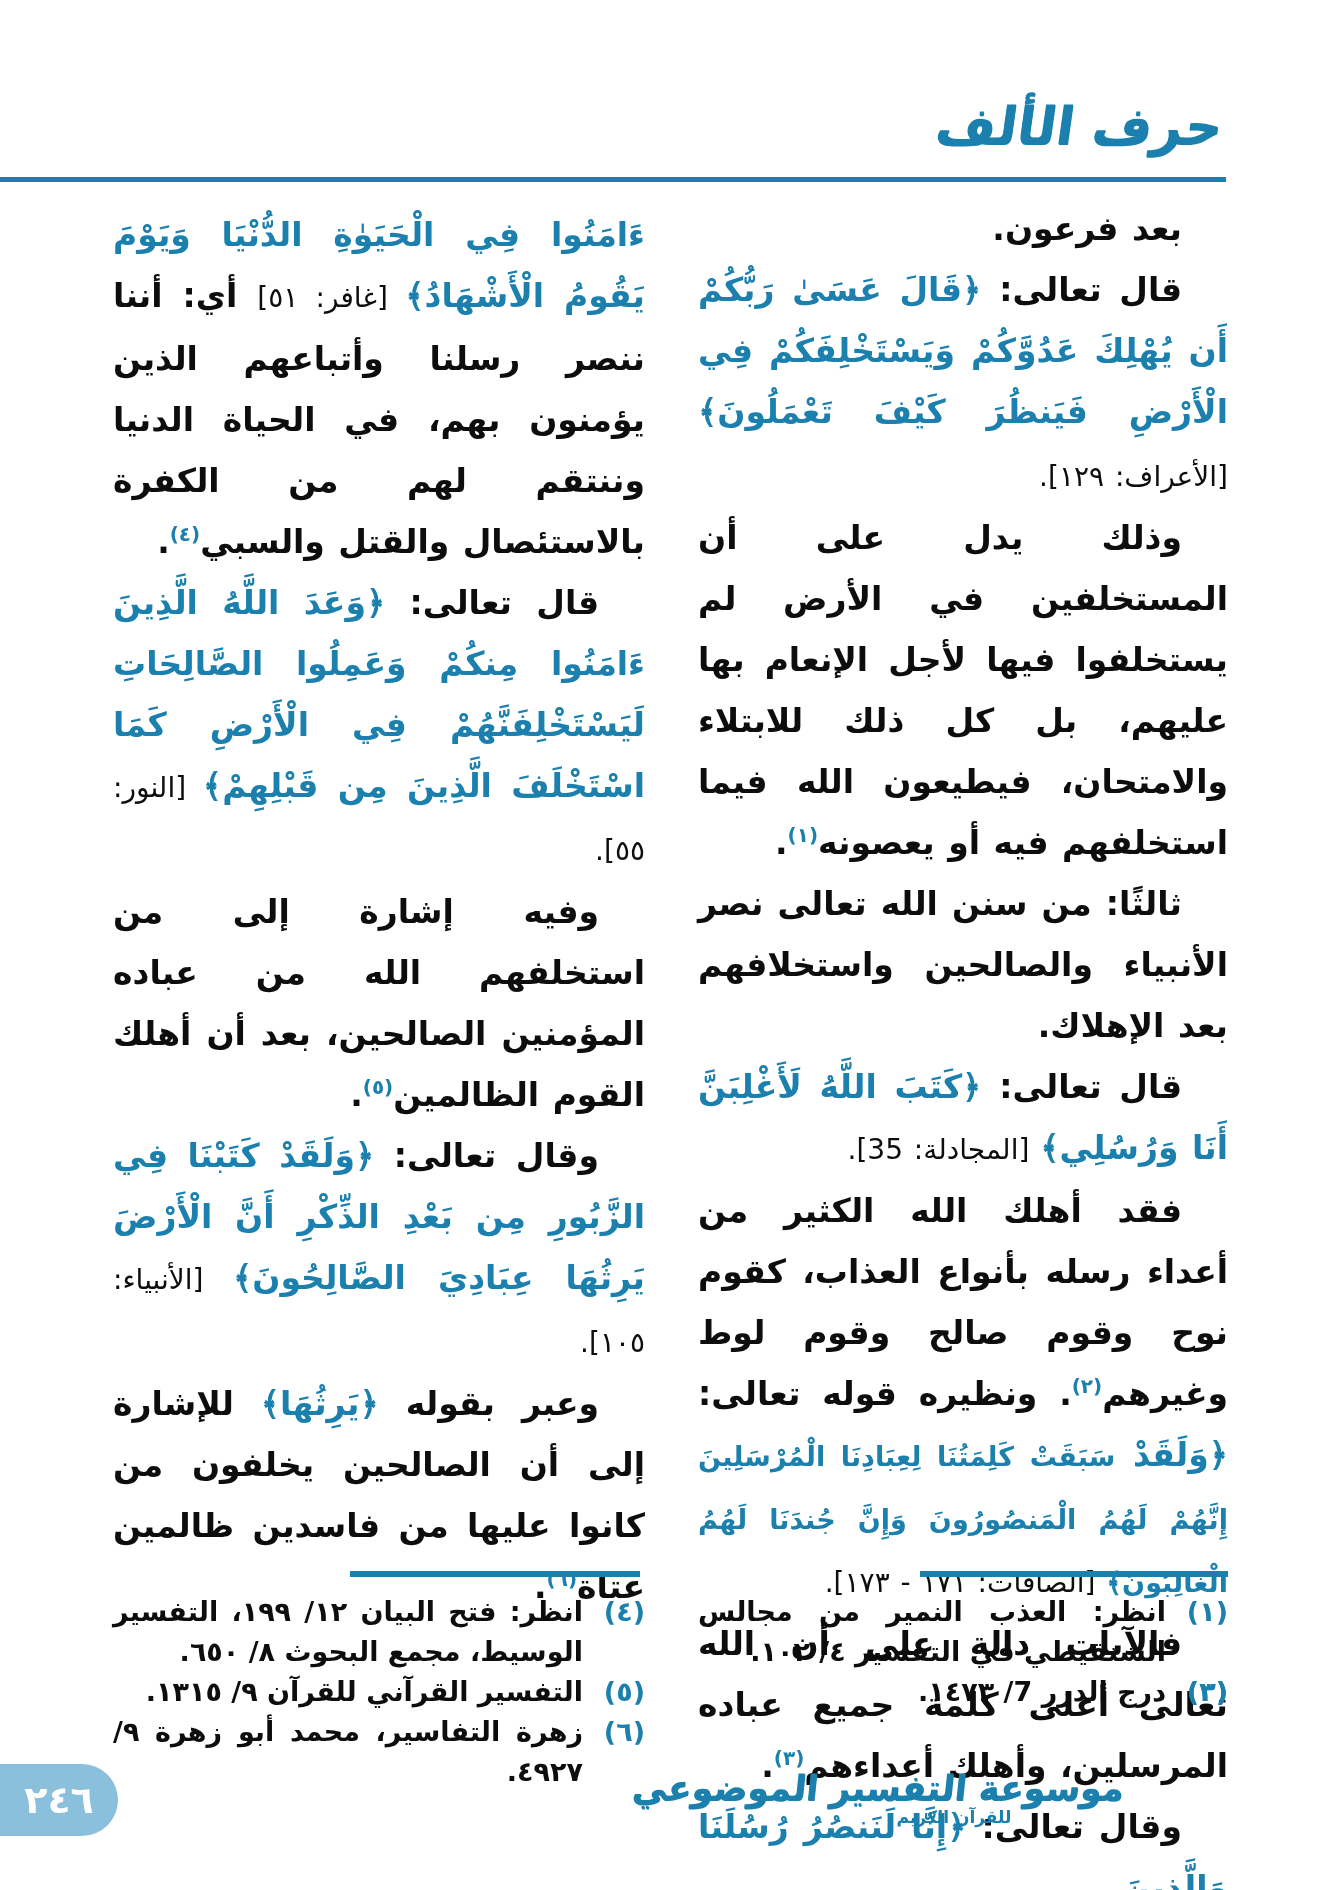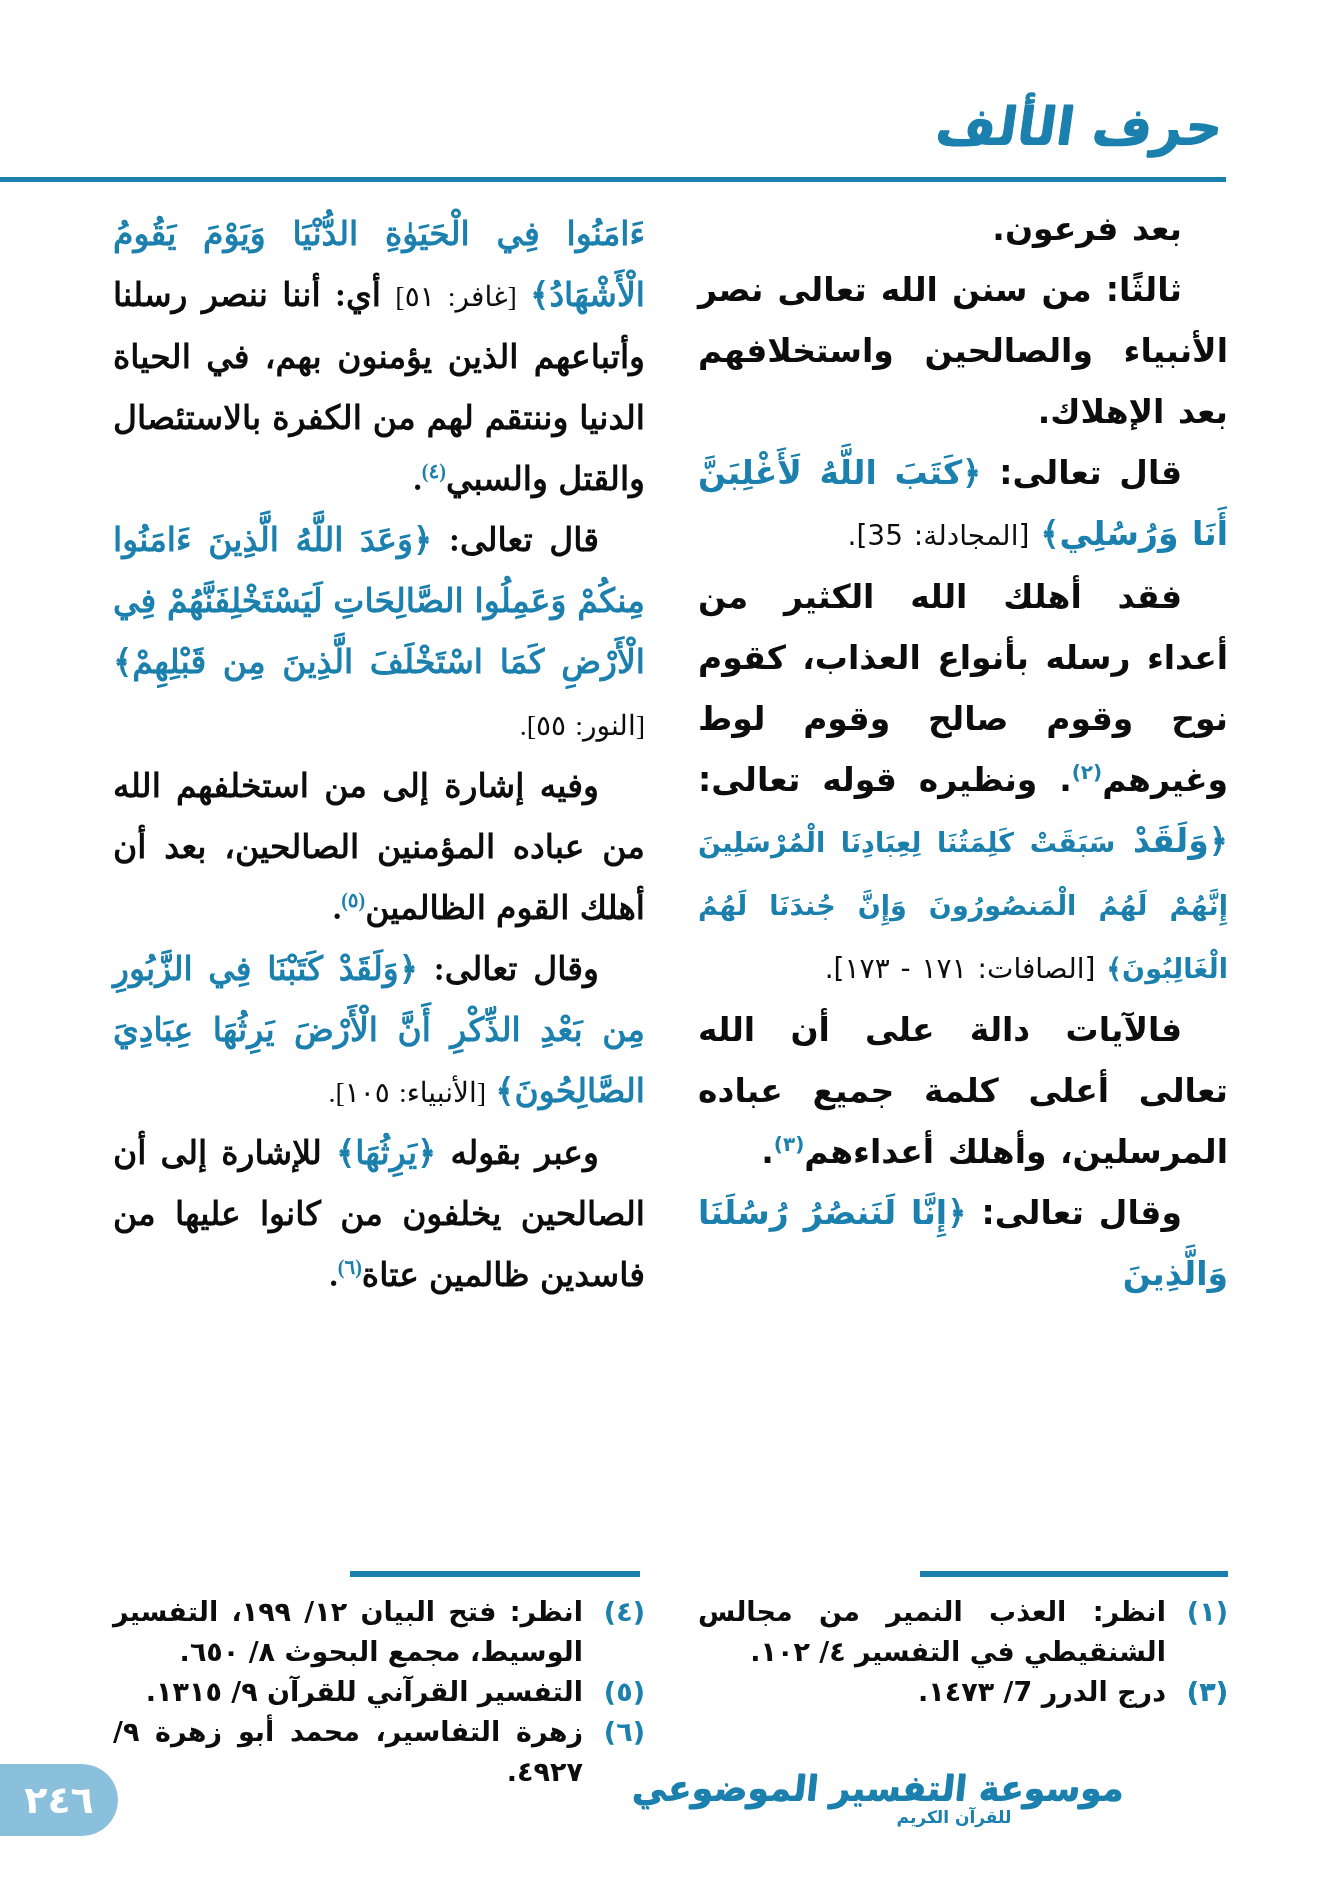--- a/index.html
+++ b/index.html
@@ -27,21 +27,21 @@
     white-space:nowrap;
   }
   .header-rule{
     position:absolute;top:177px;left:0;width:1226px;height:5px;
     background:var(--accent);
   }
 
   
   .col{position:absolute;text-align:justify;color:var(--ink);}
   .col-right{right:111px;top:198px;width:530px;}
-  .col-left{right:694px;top:204px;width:532px;font-family:Liberation Serif, serif;}
+  .col-left{right:694px;top:204px;width:532px;}
   .para{
     margin:0;padding:0;
     font-size:33px;font-weight:bold;
     line-height:61px;
     text-indent:46px;
     word-spacing:2px;
   }
   .run-body{color:var(--ink);}
   .run-quran{color:var(--accent);}
   .run-quran-small{font-size:27px;}
@@ -106,20 +106,22 @@
 </head>
 <body>
 
 <div class="page">
 
   <div class="header-title">حرف الألف</div>
   <div class="header-rule"></div>
 
   <div class="col col-right" id="col-right">
       <p class="para"><span class="run-body">بعد فرعون.</span></p>
+      <p class="para"><span class="run-body">قال تعالى: </span><span class="run-quran">﴿قَالَ عَسَىٰ رَبُّكُمْ أَن يُهْلِكَ عَدُوَّكُمْ وَيَسْتَخْلِفَكُمْ فِي الْأَرْضِ فَيَنظُرَ كَيْفَ تَعْمَلُونَ﴾</span><span class="run-ref"> [الأعراف: ١٢٩].</span></p>
+      <p class="para"><span class="run-body">وذلك يدل على أن المستخلفين في الأرض لم يستخلفوا فيها لأجل الإنعام بها عليهم، بل كل ذلك للابتلاء والامتحان، فيطيعون الله فيما استخلفهم فيه أو يعصونه</span><span class="run-fnref">(١)</span><span class="run-body">.</span></p>
       <p class="para"><span class="run-body">ثالثًا: من سنن الله تعالى نصر الأنبياء والصالحين واستخلافهم بعد الإهلاك.</span></p>
       <p class="para"><span class="run-body">قال تعالى: </span><span class="run-quran">﴿كَتَبَ اللَّهُ لَأَغْلِبَنَّ أَنَا وَرُسُلِي﴾</span><span class="run-ref"> [المجادلة: 35].</span></p>
       <p class="para"><span class="run-body">فقد أهلك الله الكثير من أعداء رسله بأنواع العذاب، كقوم نوح وقوم صالح وقوم لوط وغيرهم</span><span class="run-fnref">(٢)</span><span class="run-body">. ونظيره قوله تعالى: </span><span class="run-quran">﴿وَلَقَدْ </span><span class="run-quran run-quran-small">سَبَقَتْ كَلِمَتُنَا لِعِبَادِنَا الْمُرْسَلِينَ إِنَّهُمْ لَهُمُ الْمَنصُورُونَ وَإِنَّ جُندَنَا لَهُمُ الْغَالِبُونَ﴾</span><span class="run-ref"> [الصافات: ١٧١ - ١٧٣].</span></p>
       <p class="para"><span class="run-body">فالآيات دالة على أن الله تعالى أعلى كلمة جميع عباده المرسلين، وأهلك أعداءهم</span><span class="run-fnref">(٣)</span><span class="run-body">.</span></p>
       <p class="para stretch-last"><span class="run-body">وقال تعالى: </span><span class="run-quran">﴿إِنَّا لَنَنصُرُ رُسُلَنَا وَالَّذِينَ</span></p>
     </div>
   <div class="col col-left" id="col-left">
       <p class="para" style="text-indent: 0px;"><span class="run-quran">ءَامَنُوا فِي الْحَيَوٰةِ الدُّنْيَا وَيَوْمَ يَقُومُ الْأَشْهَادُ﴾</span><span class="run-ref"> [غافر: ٥١]</span><span class="run-body"> أي: أننا ننصر رسلنا وأتباعهم الذين يؤمنون بهم، في الحياة الدنيا وننتقم لهم من الكفرة بالاستئصال والقتل والسبي</span><span class="run-fnref">(٤)</span><span class="run-body">.</span></p>
       <p class="para"><span class="run-body">قال تعالى: </span><span class="run-quran">﴿وَعَدَ اللَّهُ الَّذِينَ ءَامَنُوا مِنكُمْ وَعَمِلُوا الصَّالِحَاتِ لَيَسْتَخْلِفَنَّهُمْ فِي الْأَرْضِ كَمَا اسْتَخْلَفَ الَّذِينَ مِن قَبْلِهِمْ﴾</span><span class="run-ref"> [النور: ٥٥].</span></p>
       <p class="para"><span class="run-body">وفيه إشارة إلى من استخلفهم الله من عباده المؤمنين الصالحين، بعد أن أهلك القوم الظالمين</span><span class="run-fnref">(٥)</span><span class="run-body">.</span></p>

